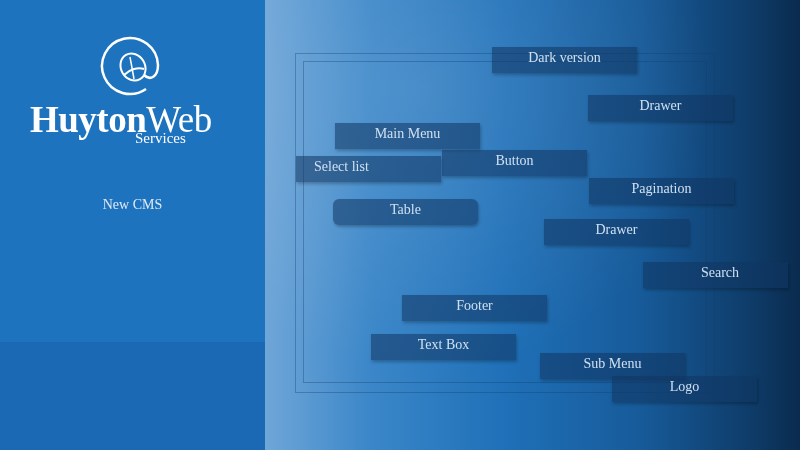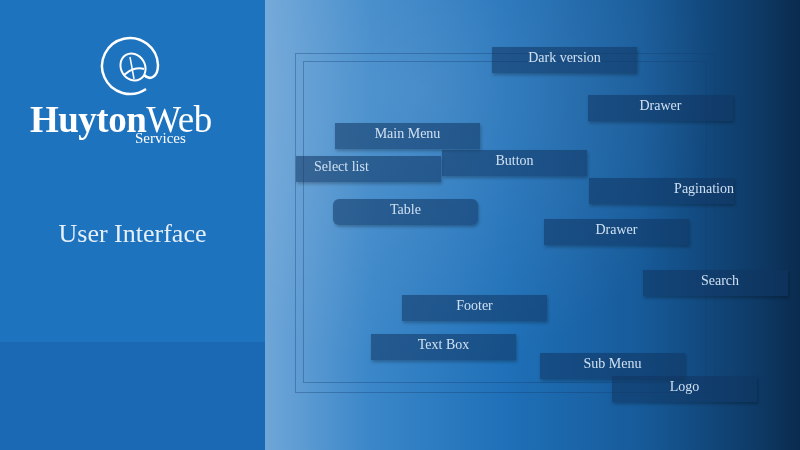--- a/index.html
+++ b/index.html
@@ -70,34 +70,34 @@
   <div class="logo">
     <svg class="logo-mark" viewBox="0 0 66 66">
       <path d="M46 54 A28 28 0 1 1 58 30 C58 42 50 46 44 40" fill="none" stroke="#ffffff" stroke-width="2.5"></path>
       <ellipse cx="33" cy="32" rx="12" ry="14" fill="none" stroke="#ffffff" stroke-width="2" transform="rotate(-30 33 32)"></ellipse>
       <path d="M24 40 C30 34 38 32 44 34" fill="none" stroke="#ffffff" stroke-width="2"></path>
       <path d="M30 22 L34 44" fill="none" stroke="#ffffff" stroke-width="1.5"></path>
     </svg>
     <div class="logo-word"><span class="bold">Huyton</span><span class="light">Web</span></div>
     <div class="logo-sub">Services</div>
   </div>
-  <div class="title">User Interface</div>
+  <div class="subtitle">New CMS</div>
 </div>
 
 <div class="right-panel"></div>
 <div class="frame-outer"></div>
 <div class="frame-inner"></div>
 
 <div id="chips">
   <div class="chip" style="left:492px;top:47px;">Dark version</div>
   <div class="chip" style="left:335px;top:75px;margin-top:48px;">Main Menu</div>
   <div class="chip" style="left:588px;top:95px;">Drawer</div>
   <div class="chip" style="left:296px;top:119px;text-align:left;padding-left:18px;margin-top:37px;">Select list</div>
   <div class="chip" style="left:442px;top:150px;">Button</div>
-  <div class="chip" style="left:589px;top:178px;text-align:right;">Pagination</div>
+  <div class="chip" style="left:589px;top:178px;">Pagination</div>
   <div class="chip" style="left:333px;top:199px;border-radius:6px;">Table</div>
   <div class="chip" style="left:544px;top:219px;">Drawer</div>
-  <div class="chip" style="left:643px;top:270px;padding-left:9px;">Search</div>
+  <div class="chip" style="left:643px;top:262px;padding-left:9px;">Search</div>
   <div class="chip" style="left:402px;top:295px;">Footer</div>
   <div class="chip" style="left:327px;top:334px;margin-left:44px;">Text Box</div>
   <div class="chip" style="left:540px;top:353px;">Sub Menu</div>
   <div class="chip" style="left:612px;top:376px;">Logo</div>
 </div>
 
 </body></html>

